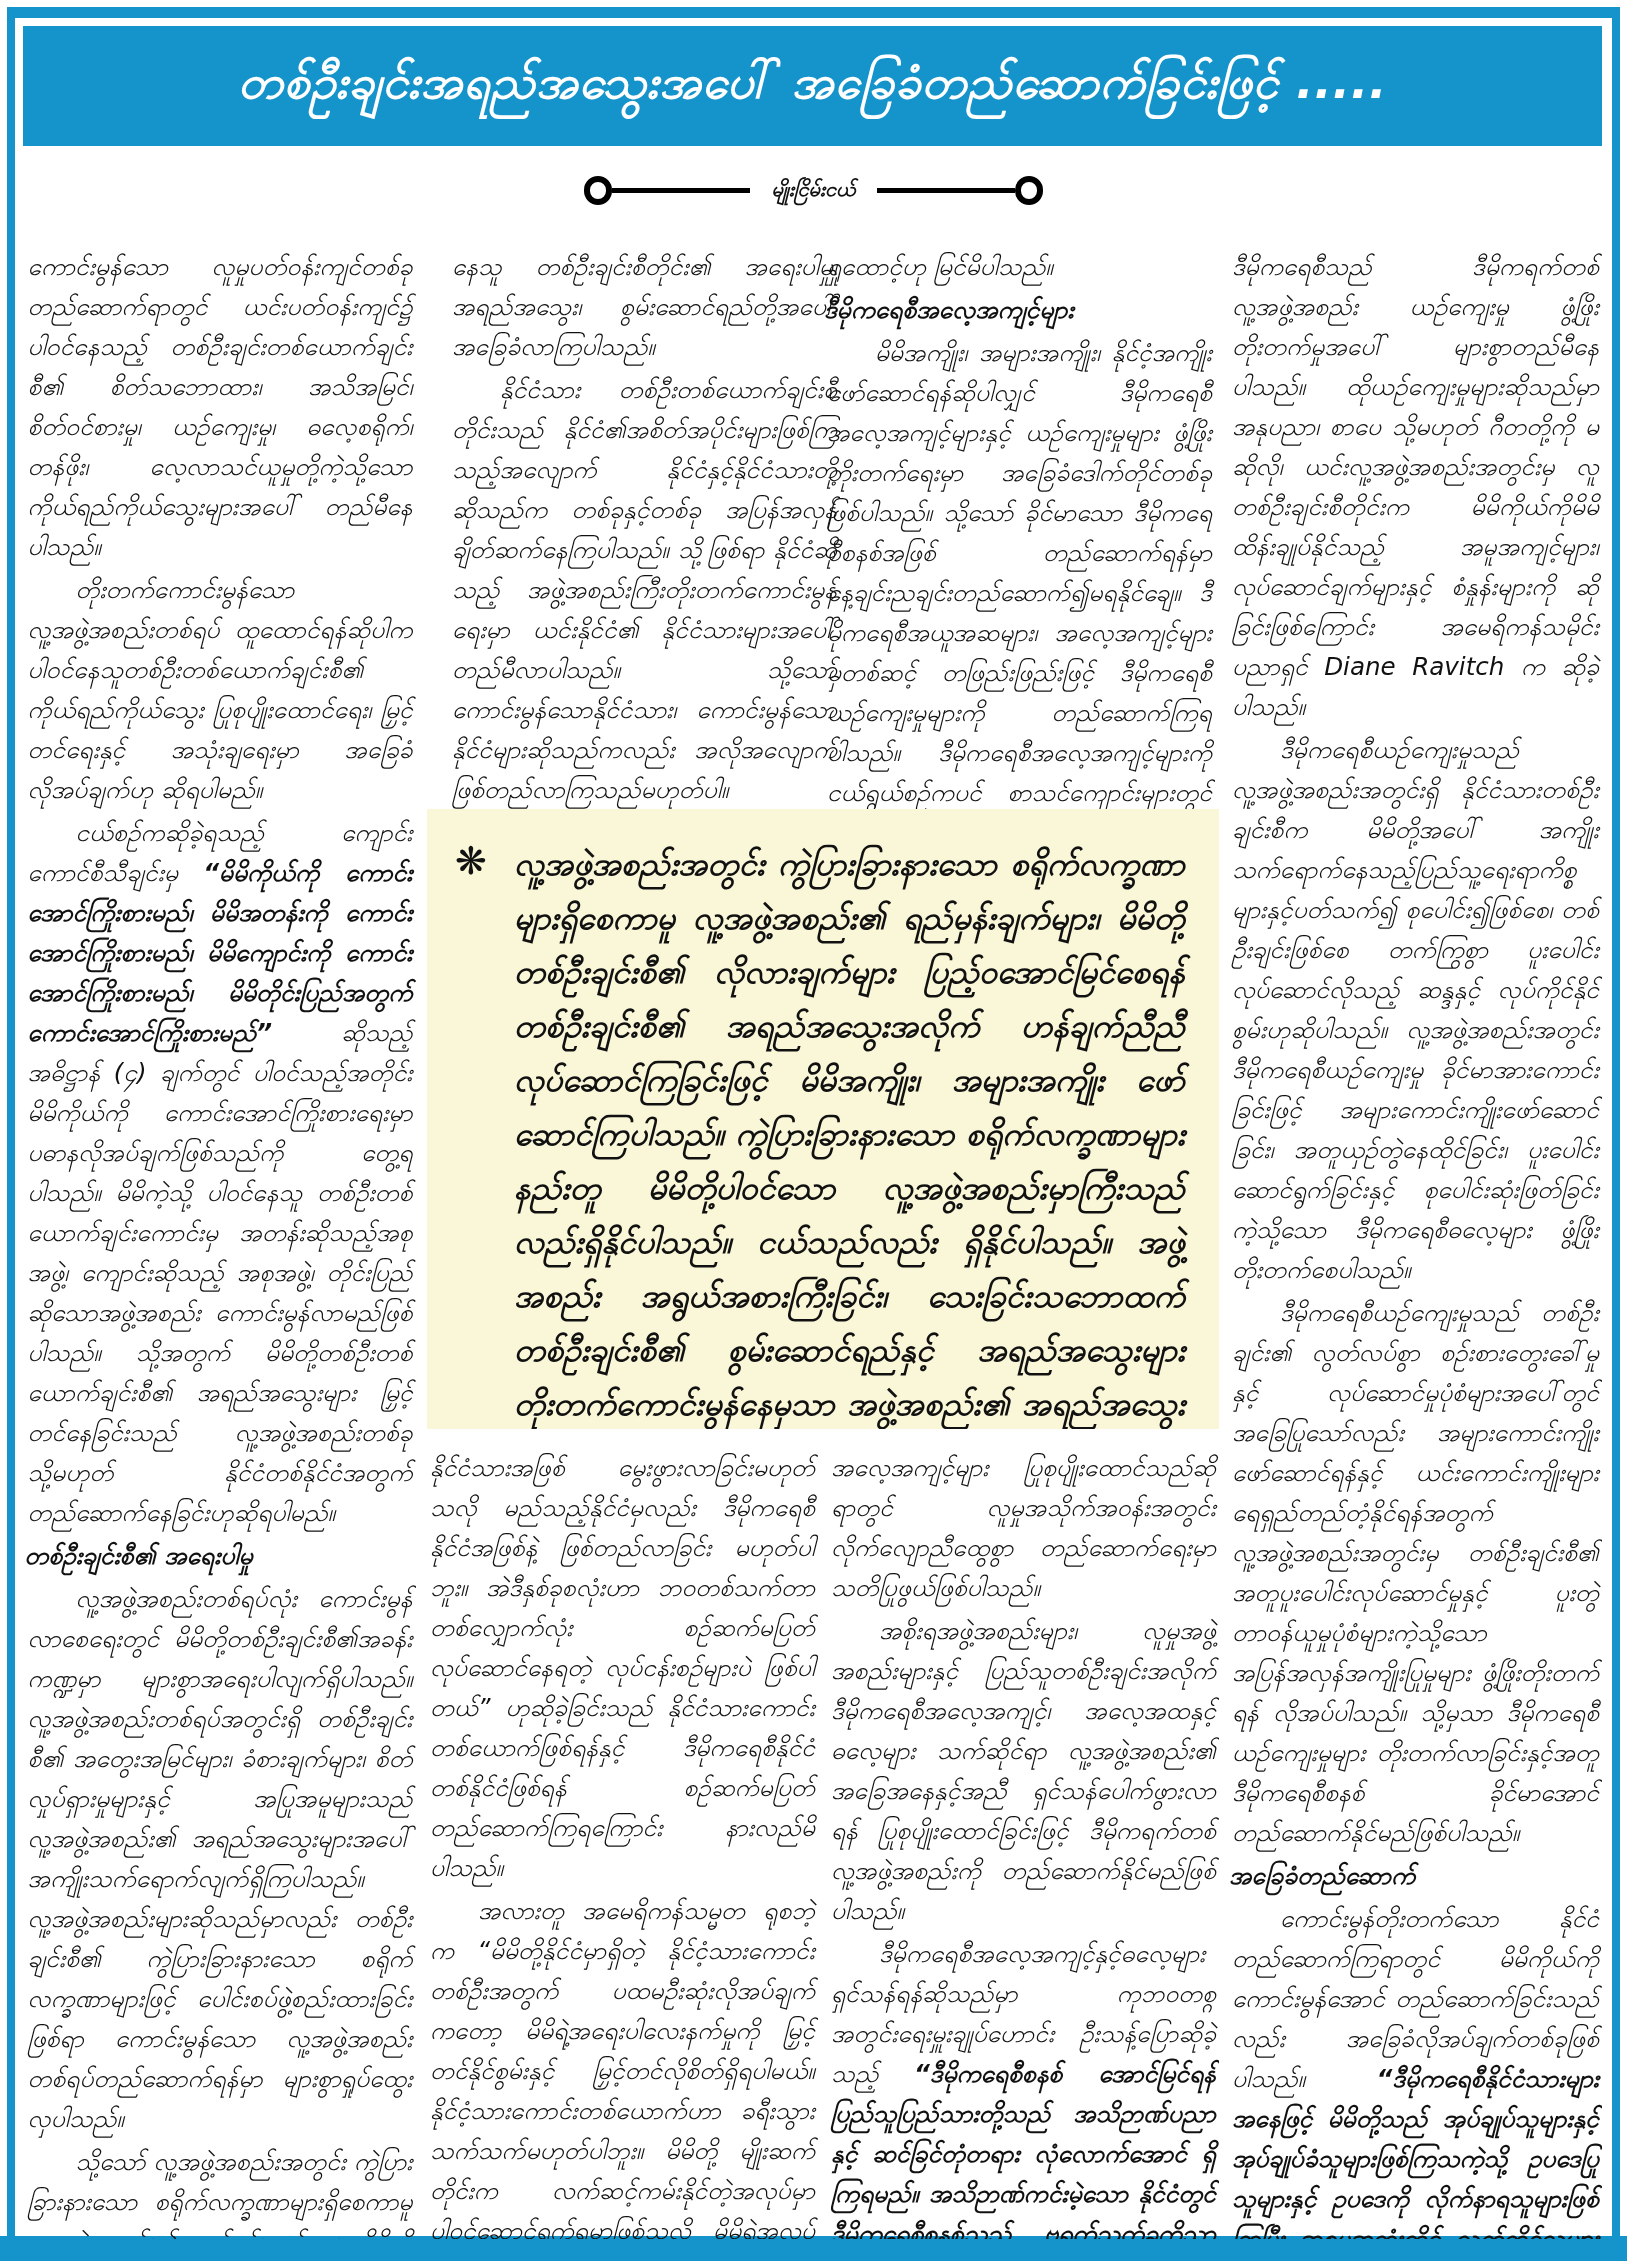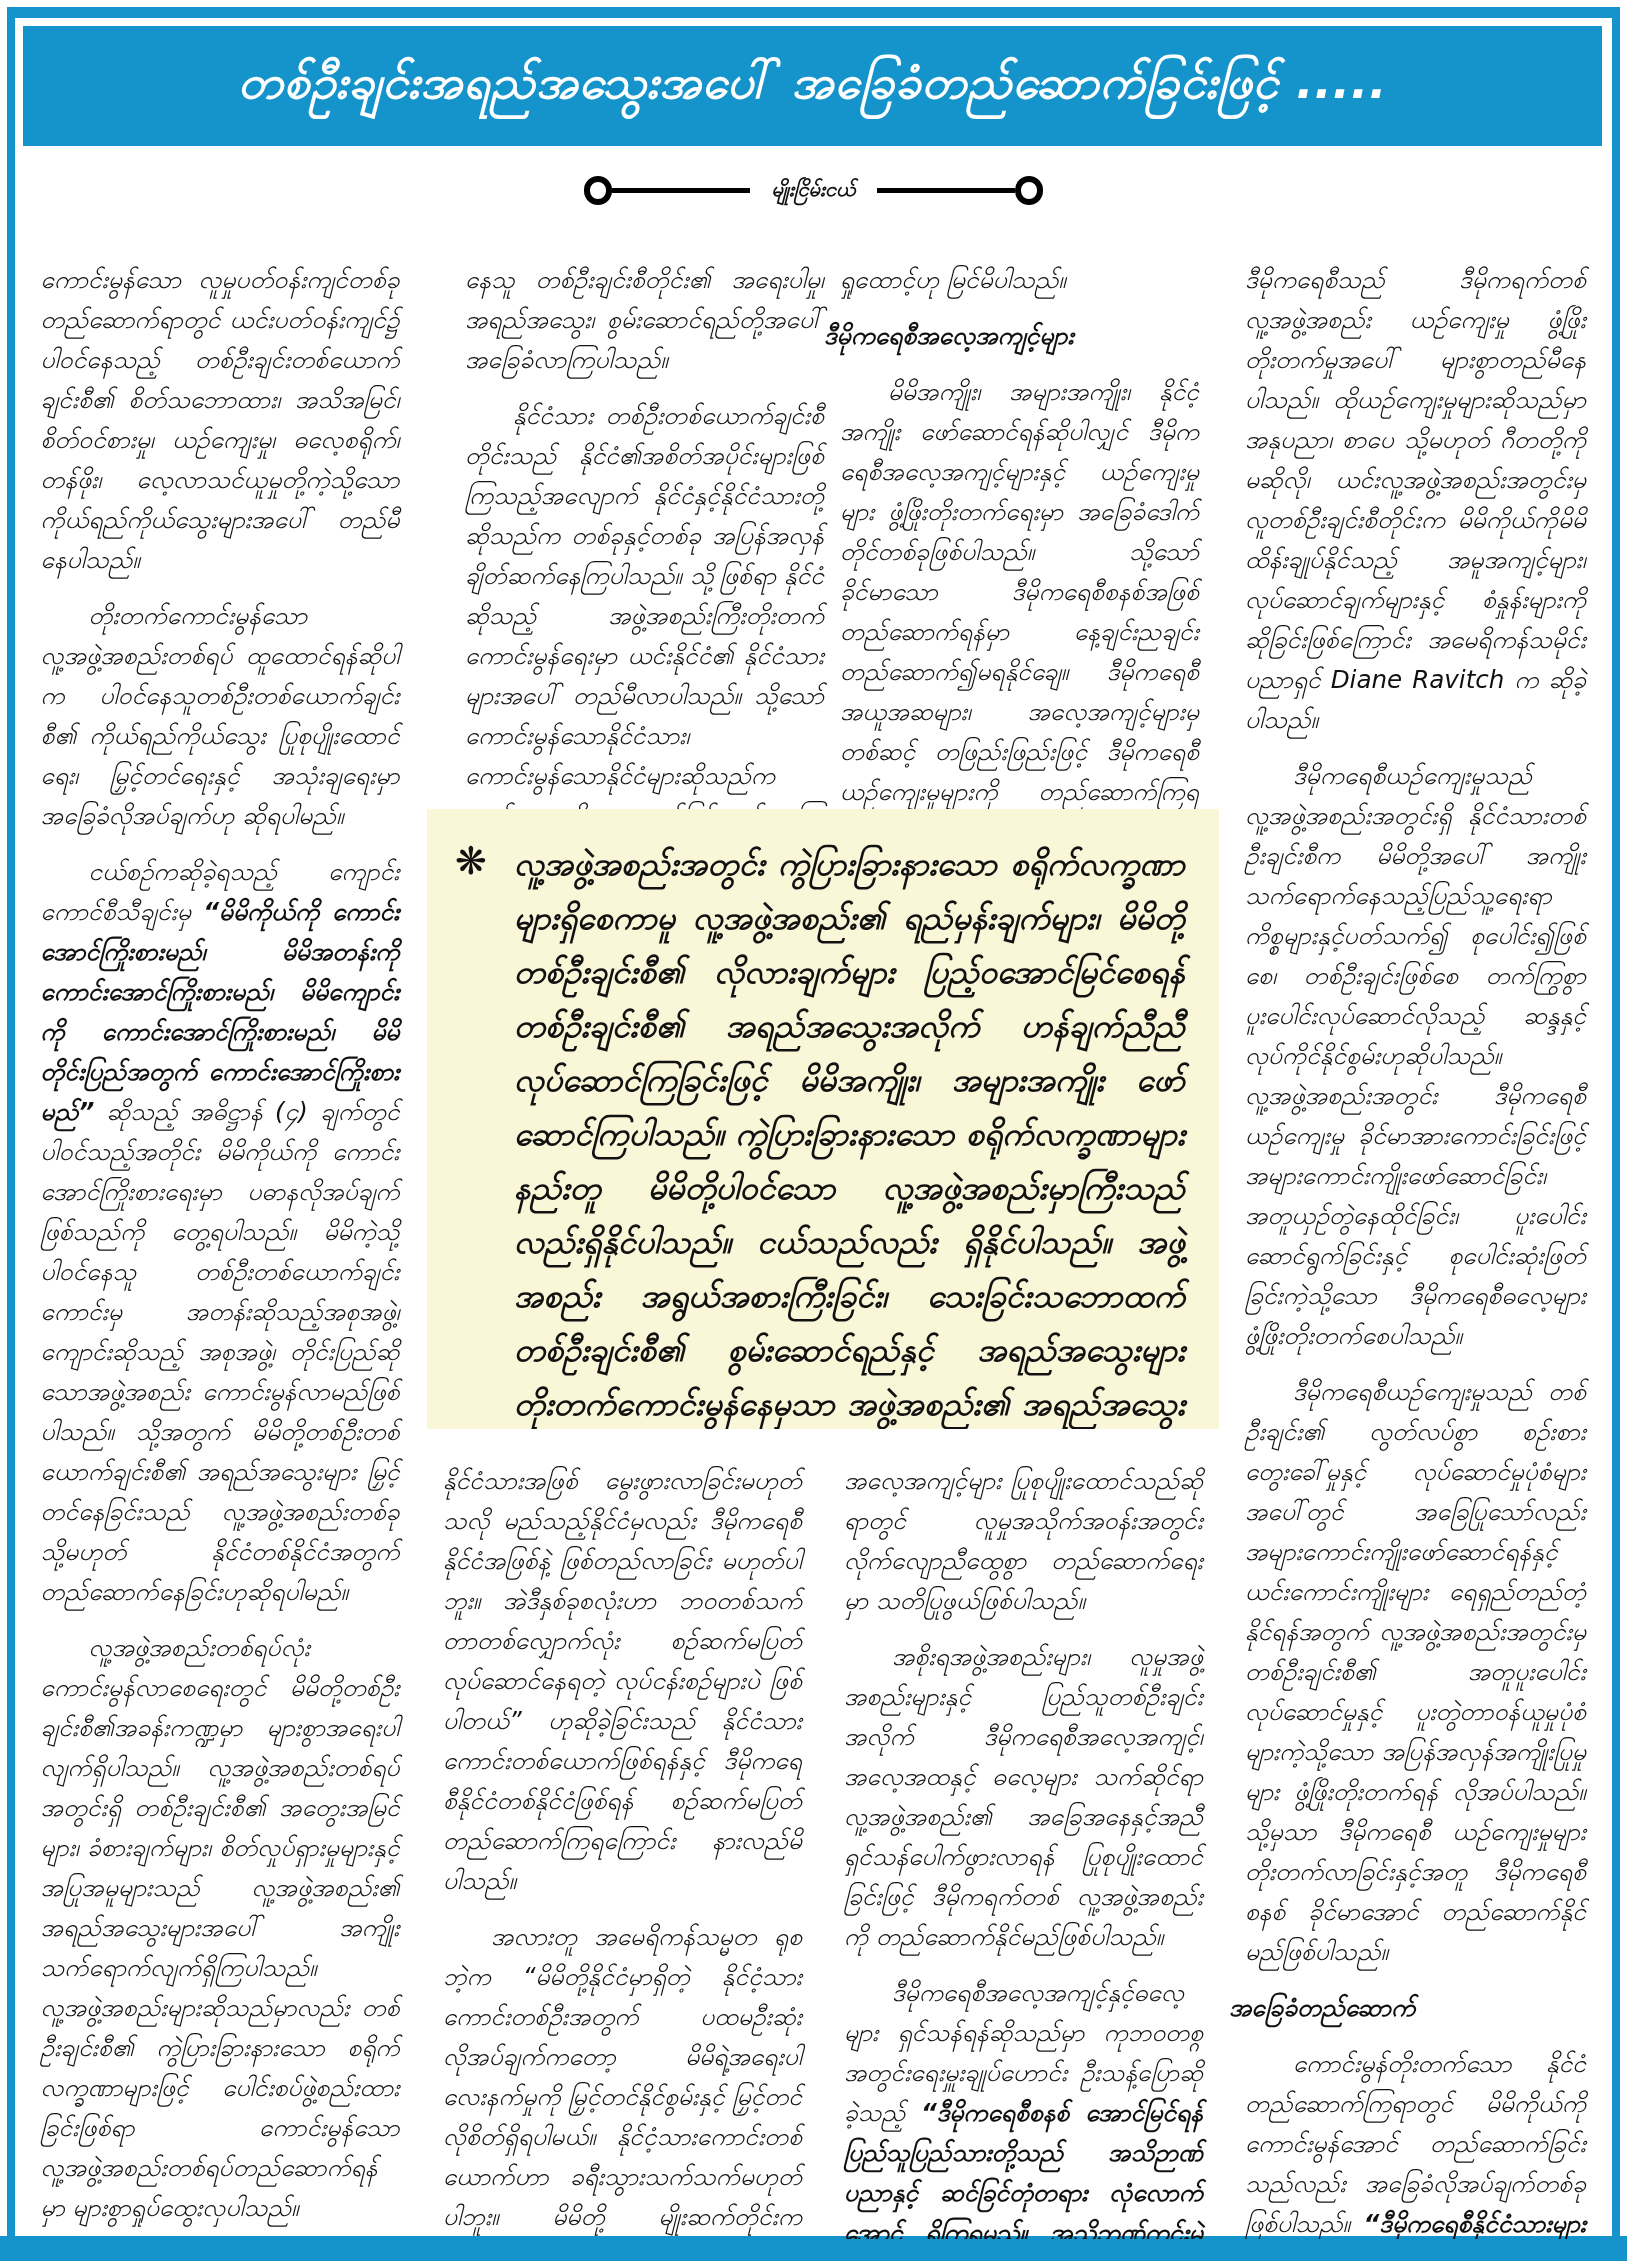--- a/index.html
+++ b/index.html
@@ -25,21 +25,21 @@
   .col{
     position:absolute;font-size:24.6px;line-height:40px;text-align:justify;
     overflow:hidden;
   }
   .col-1{left:24.6px;top:244px;width:391px;height:1995px;}
   .col-2-top{left:449px;top:244px;width:391px;height:565px;}
   .col-3-top{left:824px;top:244px;width:391px;height:565px;}
   .col-2-bottom{left:427px;top:1445px;width:391px;height:794px;}
   .col-3-bottom{left:828px;top:1445px;width:391px;height:794px;}
   .col-4{left:1229px;top:244px;width:373px;height:1995px;}
-  .para{margin:16px;}
+  .para{margin:3px;}
   .para.indent{text-indent:48px;}
   .heading{font-weight:bold;text-align:left;text-indent:0;}
   .bold{font-weight:bold;}
   .highlight-box{
     position:absolute;left:427px;top:809px;width:792px;height:620px;
     background:var(--highlight,#faf6d8);box-sizing:border-box;
     padding:28px 34px 24.6px 87px;font-weight:bold;font-size:32px;line-height:54px;
     text-align:justify;overflow:hidden;
   }
   .hl-marker{position:absolute;left:28px;top:33px;font-size:38px;line-height:1;}
@@ -63,20 +63,21 @@
     <span class="by-line"></span>
     <span class="by-name">မျိုးငြိမ်းငယ်</span>
     <span class="by-line"></span>
     <span class="by-ring"></span>
   </div>
 
   <div class="col col-1">
       <div class="para"><span>ကောင်းမွန်သော လူမှုပတ်ဝန်းကျင်တစ်ခု တည်ဆောက်ရာတွင် ယင်းပတ်ဝန်းကျင်၌ ပါဝင်နေသည့် တစ်ဦးချင်းတစ်ယောက်ချင်းစီ၏ စိတ်သဘောထား၊ အသိအမြင်၊ စိတ်ဝင်စားမှု၊ ယဉ်ကျေးမှု၊ ဓလေ့စရိုက်၊ တန်ဖိုး၊ လေ့လာသင်ယူမှုတို့ကဲ့သို့သော ကိုယ်ရည်ကိုယ်သွေးများအပေါ် တည်မီနေပါသည်။</span></div>
       <div class="para indent"><span>တိုးတက်ကောင်းမွန်သော လူ့အဖွဲ့အစည်းတစ်ရပ် ထူထောင်ရန်ဆိုပါက ပါဝင်နေသူတစ်ဦးတစ်ယောက်ချင်းစီ၏ ကိုယ်ရည်ကိုယ်သွေး ပြုစုပျိုးထောင်ရေး၊ မြှင့်တင်ရေးနှင့် အသုံးချရေးမှာ အခြေခံလိုအပ်ချက်ဟု ဆိုရပါမည်။</span></div>
       <div class="para indent"><span>ငယ်စဉ်ကဆိုခဲ့ရသည့် ကျောင်းကောင်စီသီချင်းမှ </span><span class="bold">“မိမိကိုယ်ကို ကောင်းအောင်ကြိုးစားမည်၊ မိမိအတန်းကို ကောင်းအောင်ကြိုးစားမည်၊ မိမိကျောင်းကို ကောင်းအောင်ကြိုးစားမည်၊ မိမိတိုင်းပြည်အတွက် ကောင်းအောင်ကြိုးစားမည်”</span><span> ဆိုသည့် အဓိဋ္ဌာန် (၄) ချက်တွင် ပါဝင်သည့်အတိုင်း မိမိကိုယ်ကို ကောင်းအောင်ကြိုးစားရေးမှာ ပဓာနလိုအပ်ချက်ဖြစ်သည်ကို တွေ့ရပါသည်။ မိမိကဲ့သို့ ပါဝင်နေသူ တစ်ဦးတစ်ယောက်ချင်းကောင်းမှ အတန်းဆိုသည့်အစုအဖွဲ့၊ ကျောင်းဆိုသည့် အစုအဖွဲ့၊ တိုင်းပြည်ဆိုသောအဖွဲ့အစည်း ကောင်းမွန်လာမည်ဖြစ်ပါသည်။ သို့အတွက် မိမိတို့တစ်ဦးတစ်ယောက်ချင်းစီ၏ အရည်အသွေးများ မြှင့်တင်နေခြင်းသည် လူ့အဖွဲ့အစည်းတစ်ခု သို့မဟုတ် နိုင်ငံတစ်နိုင်ငံအတွက် တည်ဆောက်နေခြင်းဟုဆိုရပါမည်။</span></div>
+      <div class="heading"><span class="bold">တစ်ဦးချင်းစီ၏ အရေးပါမှု</span></div>
       <div class="para indent"><span>လူ့အဖွဲ့အစည်းတစ်ရပ်လုံး ကောင်းမွန်လာစေရေးတွင် မိမိတို့တစ်ဦးချင်းစီ၏အခန်းကဏ္ဍမှာ များစွာအရေးပါလျက်ရှိပါသည်။ လူ့အဖွဲ့အစည်းတစ်ရပ်အတွင်းရှိ တစ်ဦးချင်းစီ၏ အတွေးအမြင်များ၊ ခံစားချက်များ၊ စိတ်လှုပ်ရှားမှုများနှင့် အပြုအမူများသည် လူ့အဖွဲ့အစည်း၏ အရည်အသွေးများအပေါ် အကျိုးသက်ရောက်လျက်ရှိကြပါသည်။ လူ့အဖွဲ့အစည်းများဆိုသည်မှာလည်း တစ်ဦးချင်းစီ၏ ကွဲပြားခြားနားသော စရိုက်လက္ခဏာများဖြင့် ပေါင်းစပ်ဖွဲ့စည်းထားခြင်းဖြစ်ရာ ကောင်းမွန်သော လူ့အဖွဲ့အစည်းတစ်ရပ်တည်ဆောက်ရန်မှာ များစွာရှုပ်ထွေးလှပါသည်။</span></div>
       <div class="para indent"><span>သို့သော် လူ့အဖွဲ့အစည်းအတွင်း ကွဲပြားခြားနားသော စရိုက်လက္ခဏာများရှိစေကာမူ လူ့အဖွဲ့အစည်း၏ ရည်မှန်းချက်များ၊ မိမိတို့တစ်ဦးချင်းစီ၏ လိုလားချက်များ ပြည့်ဝအောင်မြင်စေရန် တစ်ဦးချင်းစီ၏ အရည်အသွေးအလိုက် ဟန်ချက်ညီညီ လုပ်ဆောင်ကြခြင်းဖြင့် မိမိအကျိုး၊ အများအကျိုးဖော်ဆောင်ကြပါသည်။ ကွဲပြားခြားနားသော စရိုက်လက္ခဏာများနည်းတူ မိမိတို့ပါဝင်သော လူ့အဖွဲ့အစည်းမှာ ကြီးသည်လည်းရှိနိုင်ပါသည်။ ငယ်သည်လည်းရှိနိုင်ပါသည်။ အဖွဲ့အစည်းအရွယ်အစားကြီးခြင်း၊ သေးခြင်းသဘောထက် တစ်ဦးချင်းစီ၏ စွမ်းဆောင်ရည်နှင့် အရည်အသွေးများ တိုးတက်ကောင်းမွန်နေမှသာ အဖွဲ့အစည်း၏ အရည်အသွေးနှင့် စွမ်းဆောင်ရည်များ တိုးတက်လာမည်ဖြစ်ပါသည်။</span></div>
     </div>
   <div class="col col-2-top">
       <div class="para"><span>နေသူ တစ်ဦးချင်းစီတိုင်း၏ အရေးပါမှု၊ အရည်အသွေး၊ စွမ်းဆောင်ရည်တို့အပေါ် အခြေခံလာကြပါသည်။</span></div>
       <div class="para indent"><span>နိုင်ငံသား တစ်ဦးတစ်ယောက်ချင်းစီတိုင်းသည် နိုင်ငံ၏အစိတ်အပိုင်းများဖြစ်ကြသည့်အလျောက် နိုင်ငံနှင့်နိုင်ငံသားတို့ဆိုသည်က တစ်ခုနှင့်တစ်ခု အပြန်အလှန်ချိတ်ဆက်နေကြပါသည်။ သို့ဖြစ်ရာ နိုင်ငံဆိုသည့် အဖွဲ့အစည်းကြီးတိုးတက်ကောင်းမွန်ရေးမှာ ယင်းနိုင်ငံ၏ နိုင်ငံသားများအပေါ် တည်မီလာပါသည်။ သို့သော် ကောင်းမွန်သောနိုင်ငံသား၊ ကောင်းမွန်သောနိုင်ငံများဆိုသည်ကလည်း အလိုအလျောက်ဖြစ်တည်လာကြသည်မဟုတ်ပါ။</span></div>
     </div>
   <div class="col col-3-top">
       <div class="para"><span>ရှုထောင့်ဟု မြင်မိပါသည်။</span></div>
       <div class="heading"><span class="bold">ဒီမိုကရေစီအလေ့အကျင့်များ</span></div>

